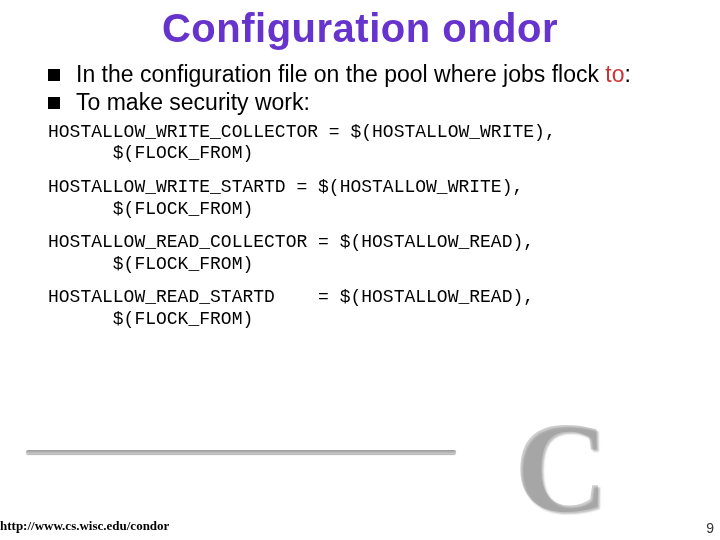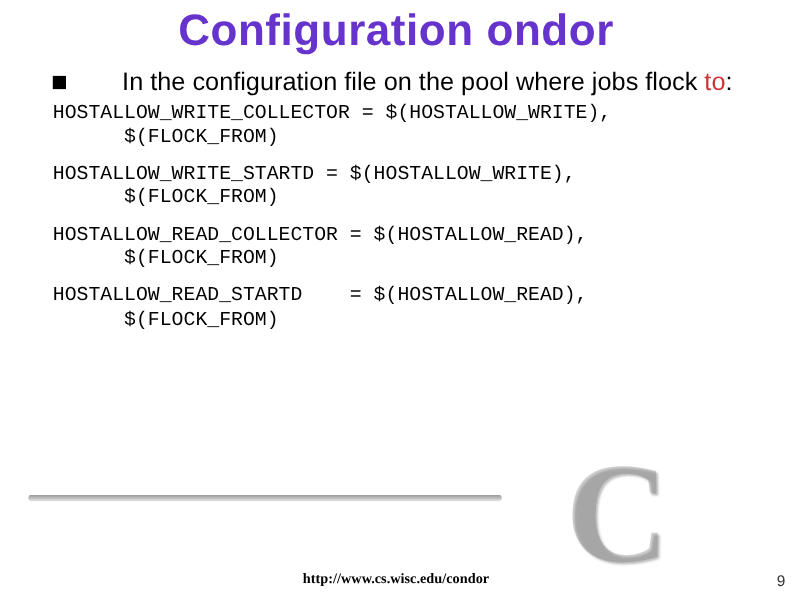--- a/index.html
+++ b/index.html
@@ -46,38 +46,37 @@
     left: 0;
     top: 8px;
     width: 12px;
     height: 12px;
     background: #000000;
   }
   .bullet-text {
     font-size: 23px;
     line-height: 1.15;
     color: #000000;
-    margin-left: 35px;
   }
   .accent {
     color: #cc3333;
   }
   .code {
     font-family: "Courier New", Courier, monospace;
     font-size: 18px;
     white-space: pre;
     color: #000000;
     margin: 6px 0 12px 0;
     line-height: 1.2;
   }
   .footer-link {
     position: absolute;
     bottom: 12px;
     width: 100%;
-    text-align: center;
+    text-align: left;
     font-family: "Comic Sans MS", cursive;
     font-size: 13px;
     font-weight: bold;
     color: #000000;
   }
   .page-num {
     position: absolute;
     right: 6px;
     bottom: 10px;
     font-family: Arial, sans-serif;
@@ -135,20 +134,25 @@
   <div class="content">
     <ul class="bullets">
       <li>
         <span class="bullet-text">
           <span>In the configuration file on the pool where jobs flock </span><span class="accent">to</span><span>:</span>
         </span>
       </li>
     </ul>
 
 
+    <ul class="bullets">
+      <li>
+        <span class="bullet-text">To make security work:</span>
+      </li>
+    </ul>
 
     <div class="code">HOSTALLOW_WRITE_COLLECTOR = $(HOSTALLOW_WRITE),
       $(FLOCK_FROM)</div>
     <div class="code">HOSTALLOW_WRITE_STARTD = $(HOSTALLOW_WRITE),
       $(FLOCK_FROM)</div>
     <div class="code">HOSTALLOW_READ_COLLECTOR = $(HOSTALLOW_READ),
       $(FLOCK_FROM)</div>
     <div class="code">HOSTALLOW_READ_STARTD    = $(HOSTALLOW_READ),
       $(FLOCK_FROM)</div>
   </div>

